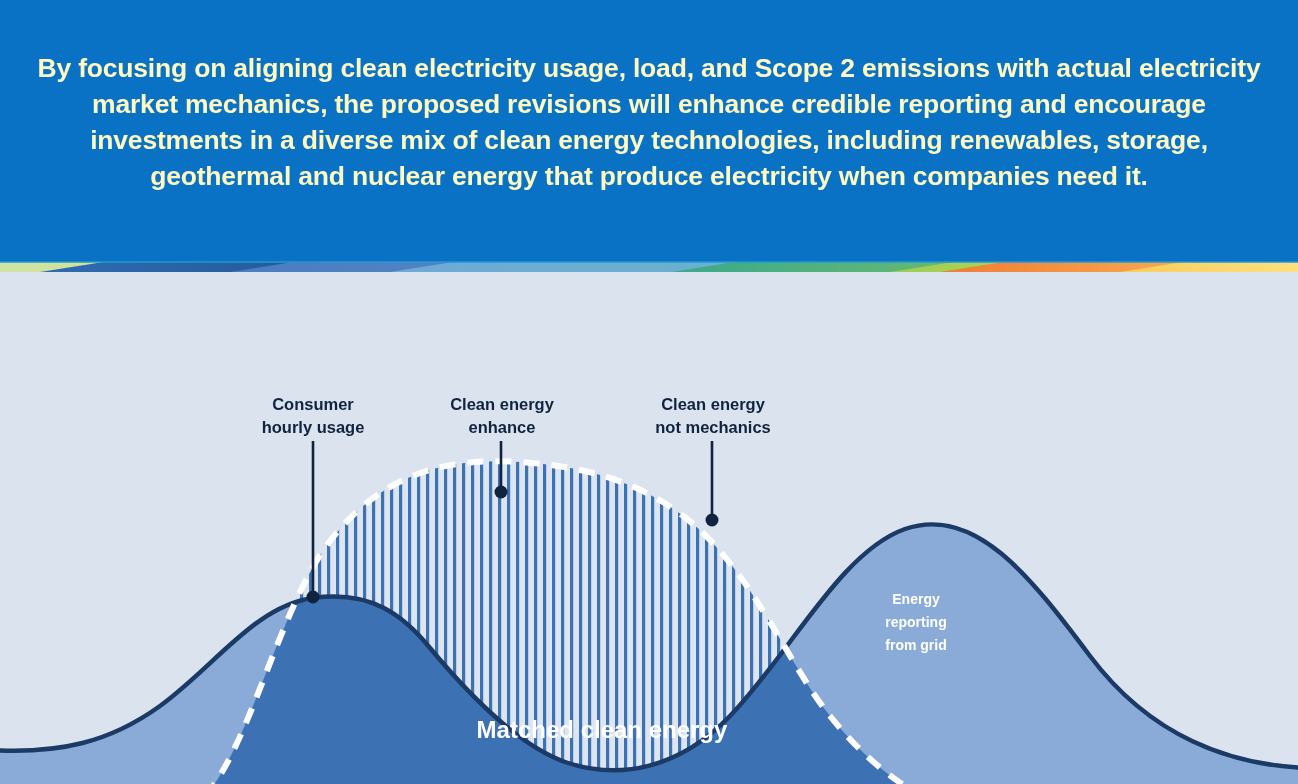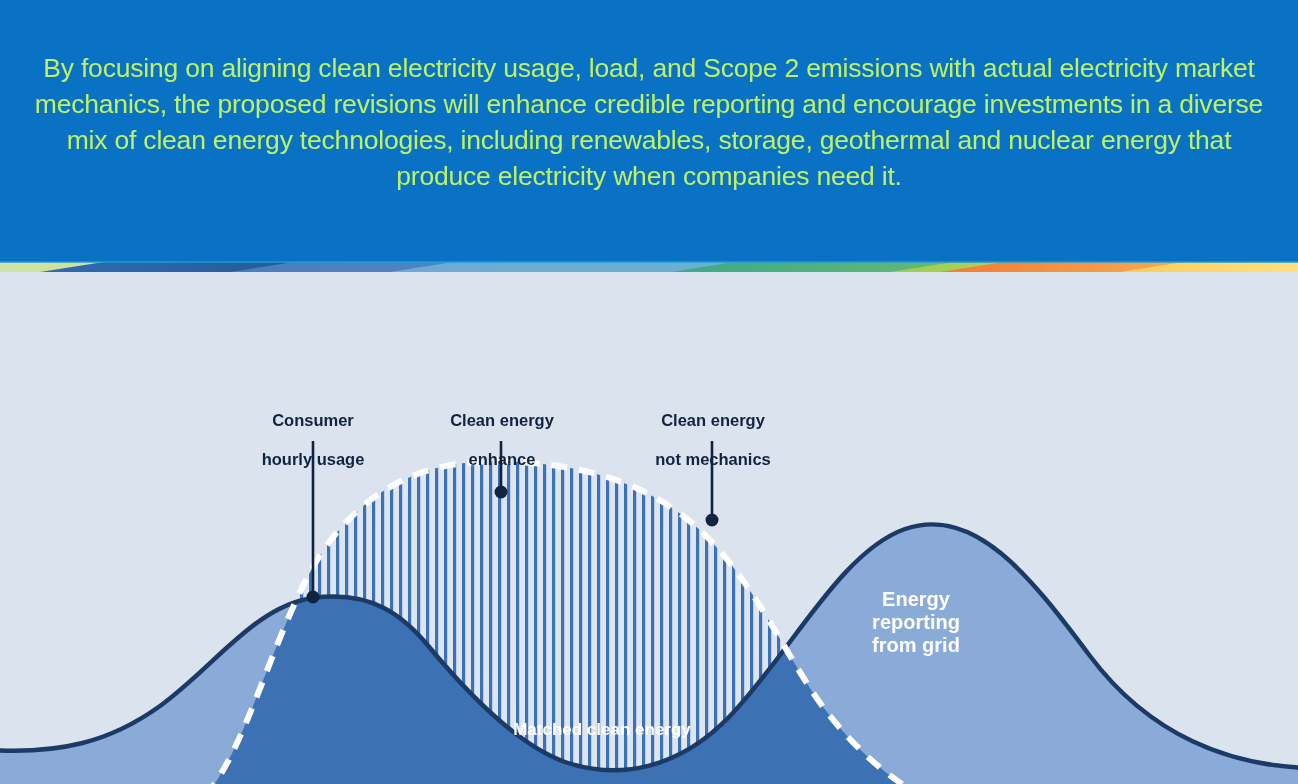--- a/index.html
+++ b/index.html
@@ -14,22 +14,22 @@
   
   #header {
     position: absolute; left: 0; top: 0;
     width: 1298px; height: 258px;
     background: #0a72c4;
   }
   #header-text {
     position: absolute;
     left: 28px; right: 28px; top: 50px;
     text-align: center;
-    color: #bef264;
-    font-weight: normal;
+    color: #fef9c3;
+    font-weight: bold;
     font-size: 26.5px;
     line-height: 36px;
     letter-spacing: -0.2px;
   }
 
   
   #band {
     position: absolute; left: 0; top: 256px;
     width: 1298px; height: 20px;
     overflow: hidden;
@@ -48,40 +48,40 @@
   
   .callout {
     position: absolute;
     text-align: center;
     color: #10233f;
     font-weight: bold;
     font-size: 16.5px;
     line-height: 23px;
     white-space: nowrap;
   }
-  .callout .ln { display: block; margin-top: 16px; }
+  .callout .ln { display: block; }
 
   #callout-load      { left: 232px; top: 393px; width: 162px; }
   #callout-procured  { left: 421px; top: 393px; width: 162px; }
   #callout-notconsumed { left: 620px; top: 393px; width: 186px; }
 
   .area-label {
     position: absolute;
     text-align: center;
     color: #ffffff;
     font-weight: bold;
     white-space: nowrap;
   }
   #label-grid {
     left: 846px; top: 588px; width: 140px;
-    font-size: 20px; line-height: 23px;
+    font-size: 14px; line-height: 23px;
   }
   #label-matched {
     left: 452px; top: 718px; width: 300px;
-    font-size: 17px; line-height: 23px;
+    font-size: 24px; line-height: 23px;
   }
 </style>
 </head>
 <body>
 
 <div id="page">
 
   <div id="header">
     <div id="header-text">By focusing on aligning clean electricity usage, load, and Scope 2 emissions with actual electricity market mechanics, the proposed revisions will enhance credible reporting and encourage investments in a diverse mix of clean energy technologies, including renewables, storage, geothermal and nuclear energy that produce electricity when companies need it.</div>
   </div>

